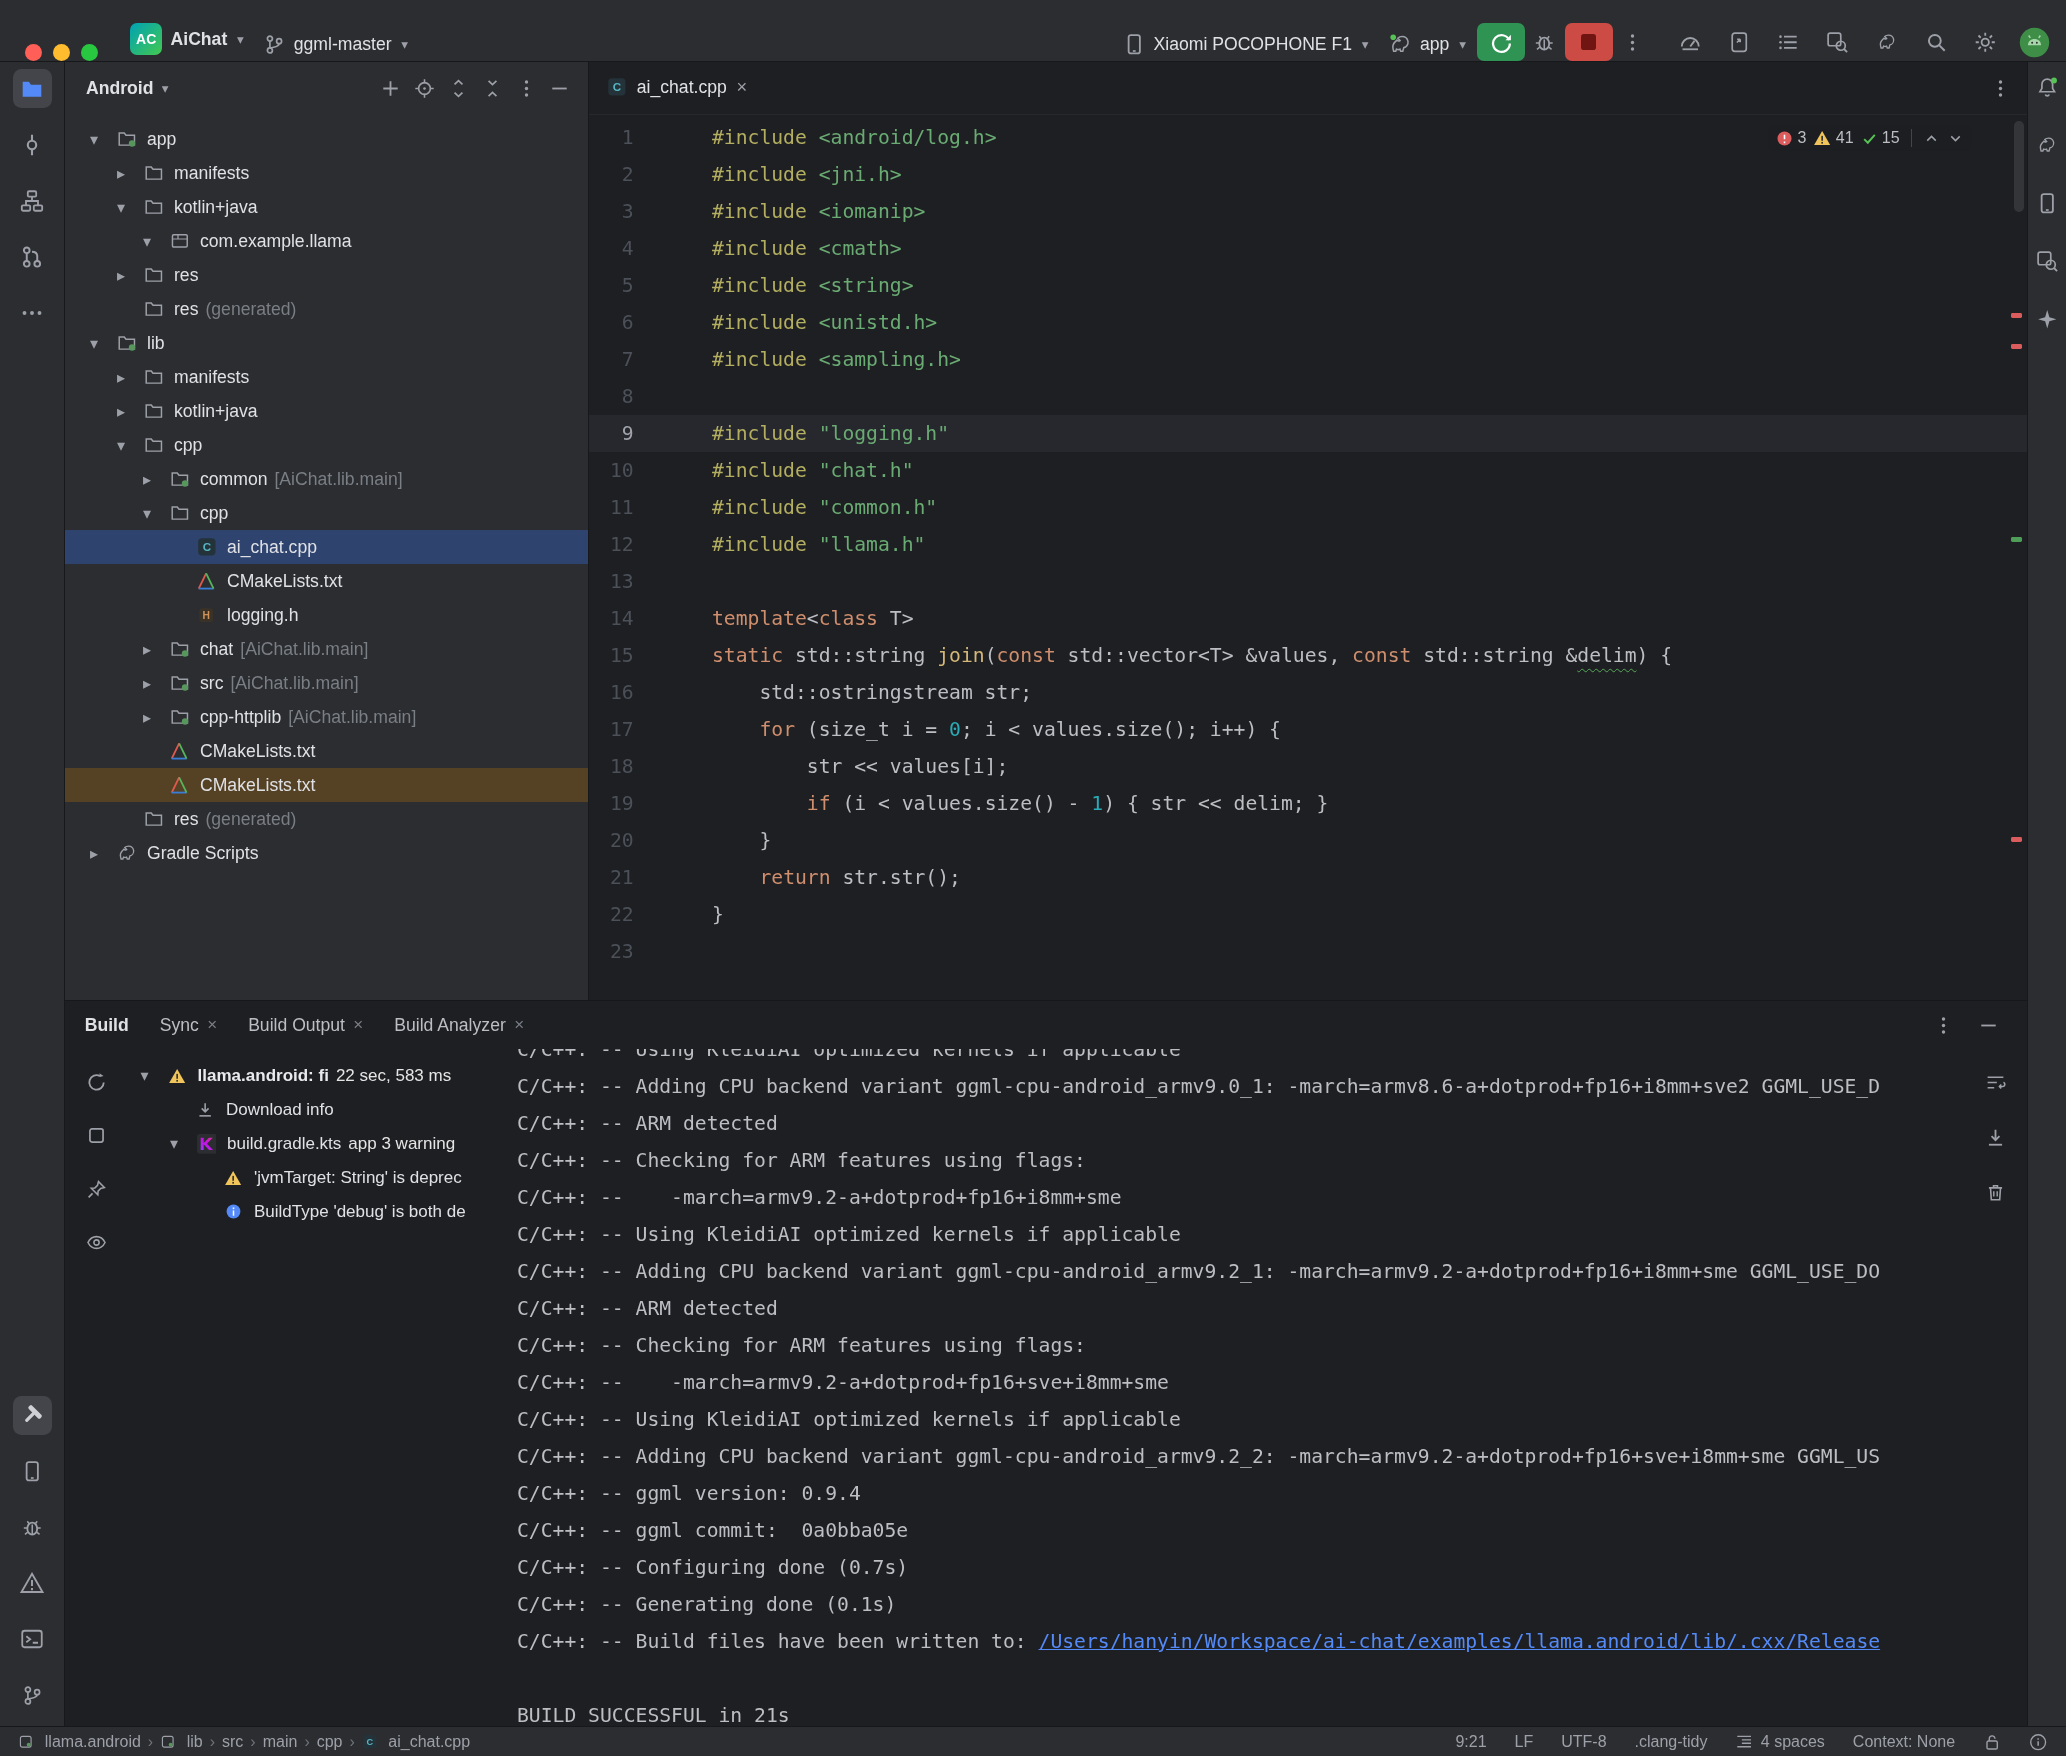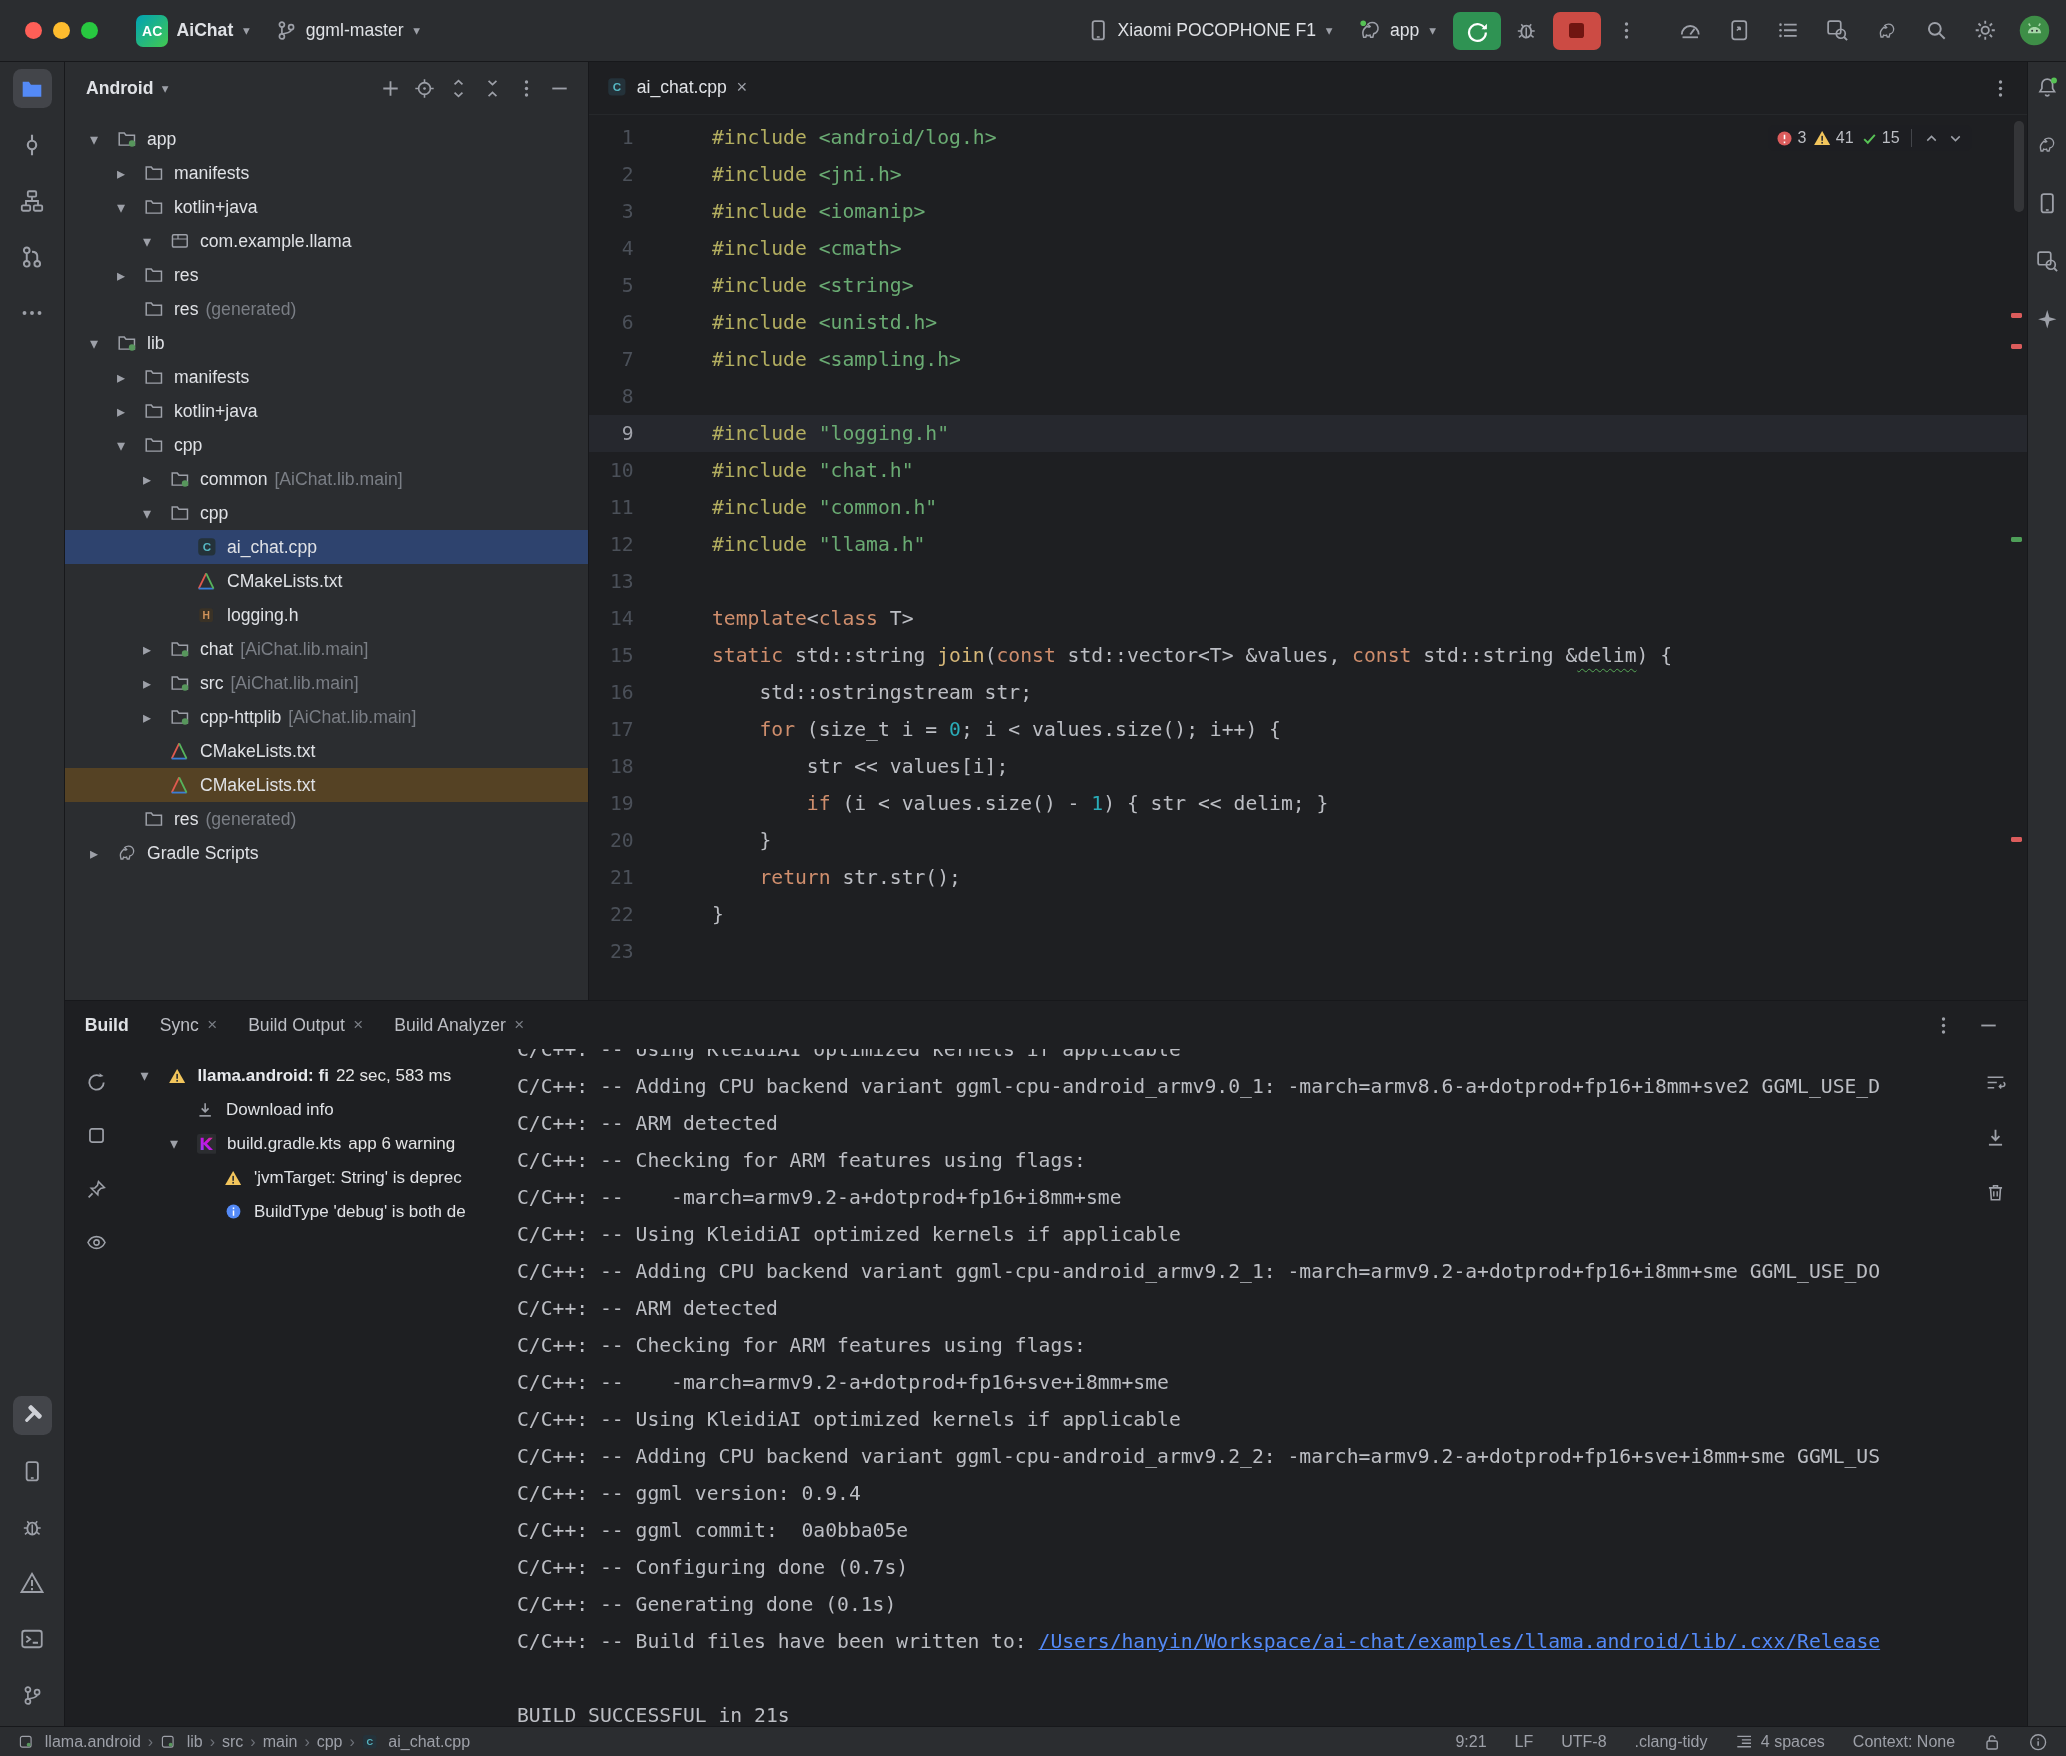--- a/index.html
+++ b/index.html
@@ -2,21 +2,21 @@
 <html style="font-size:11.2px"><head>
 <meta charset="utf-8">
 <style>
   *{box-sizing:border-box;margin:0;padding:0}
   html,body{width:2066px;height:1757px;overflow:hidden}
   body{background:#1e1f22;font-family:"Liberation Sans",sans-serif;color:#bcbec4;font-size:17.6px}
   .app{display:flex;flex-direction:column;width:100%;height:100%}
 
   
   .titlebar{height:62px;flex:none;background:#2b2d30;border-bottom:0.7px solid #17181b;
-    display:flex;align-items:center;padding:0 12.7px 0 25px;gap:7px}
+    display:flex;align-items:flex-end;padding:0 12.7px 0 25px;gap:1px}
   .traffic{display:flex;gap:11.2px;margin-right:21px}
   .tl{width:17px;height:17px;border-radius:50%;display:inline-block}
   .tl.red{background:#ff5f57}.tl.yellow{background:#febc2e}.tl.green{background:#28c840}
   .tb-group{display:flex;align-items:center;gap:8.4px;padding:5.6px 9.8px;border-radius:7px}
   .tb-label{color:#dfe1e5;white-space:nowrap}
   .tb-label.strong{font-weight:700}
   .chev-sm{font-size:13.4px;color:#9da0a8;margin-left:1.4px}
   .ac-chip{width:32px;height:32px;border-radius:7px;background:linear-gradient(135deg,#00a2b5 0%,#43c94f 100%);
     color:#fff;font-weight:700;font-size:14px;display:flex;align-items:center;justify-content:center}
   .spacer{flex:1}
@@ -813,21 +813,21 @@
                         <stop stop-color="#E44857"></stop>
                         <stop offset=".47" stop-color="#C711E1"></stop>
                         <stop offset="1" stop-color="#7F52FF"></stop>
                       </linearGradient>
                     </defs>
                     <rect width="16" height="16" rx="2" fill="#2b2d30"></rect>
                     <path d="M3 13V3h2.4v4.4L9.7 3h3.1L8.1 8l4.9 5H9.8L5.4 8.4V13z" fill="url(#kgr)"></path>
                   </svg>
                 </span>
                 <span class="">build.gradle.kts</span>
-                <span class="bt-extra">app 6 warning</span>
+                <span class="bt-extra">app 3 warning</span>
               </div>
               <div class="bt-row" style="padding-left: 93px;">
                 <span class="ticon">
                   <svg width="18.3" height="18.3" viewBox="0 0 16 16" fill="none">
                     <path d="M8 1.8 15 14H1z" fill="#F2C55C" stroke="none"></path>
                     <rect x="7.3" y="6" width="1.4" height="4.3" fill="#2b2d30"></rect>
                     <rect x="7.3" y="11.3" width="1.4" height="1.5" fill="#2b2d30"></rect>
                   </svg>
                 </span>
                 <span class="">'jvmTarget: String' is deprec</span>

